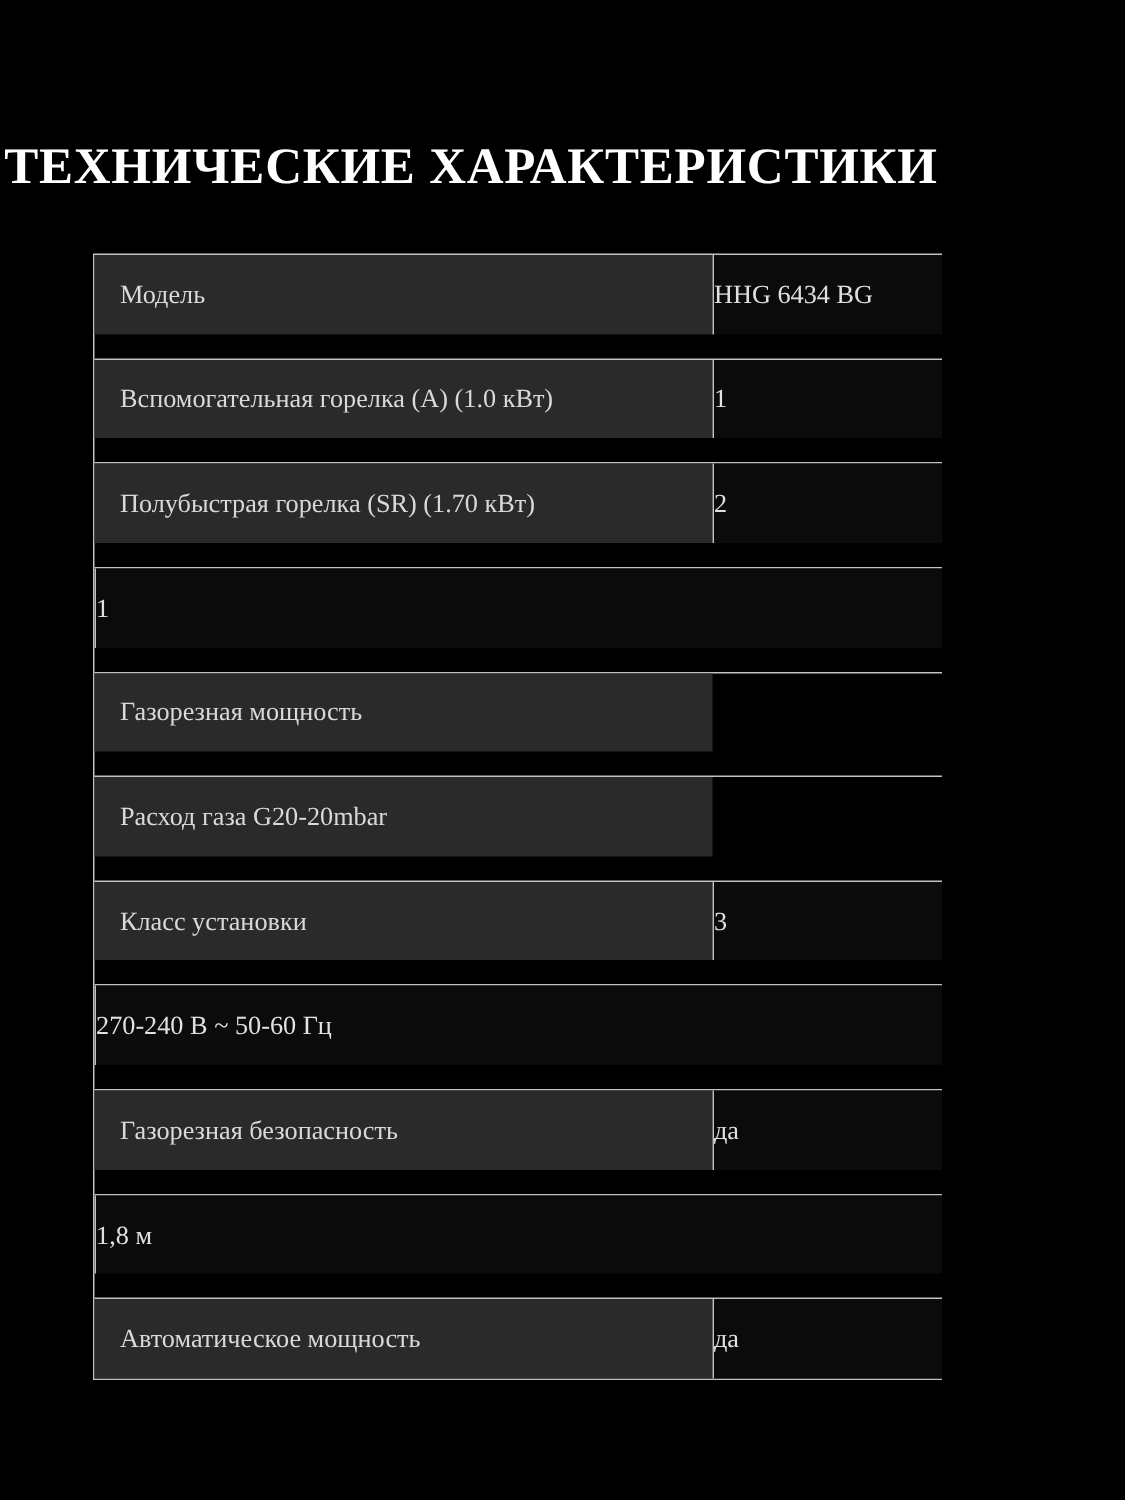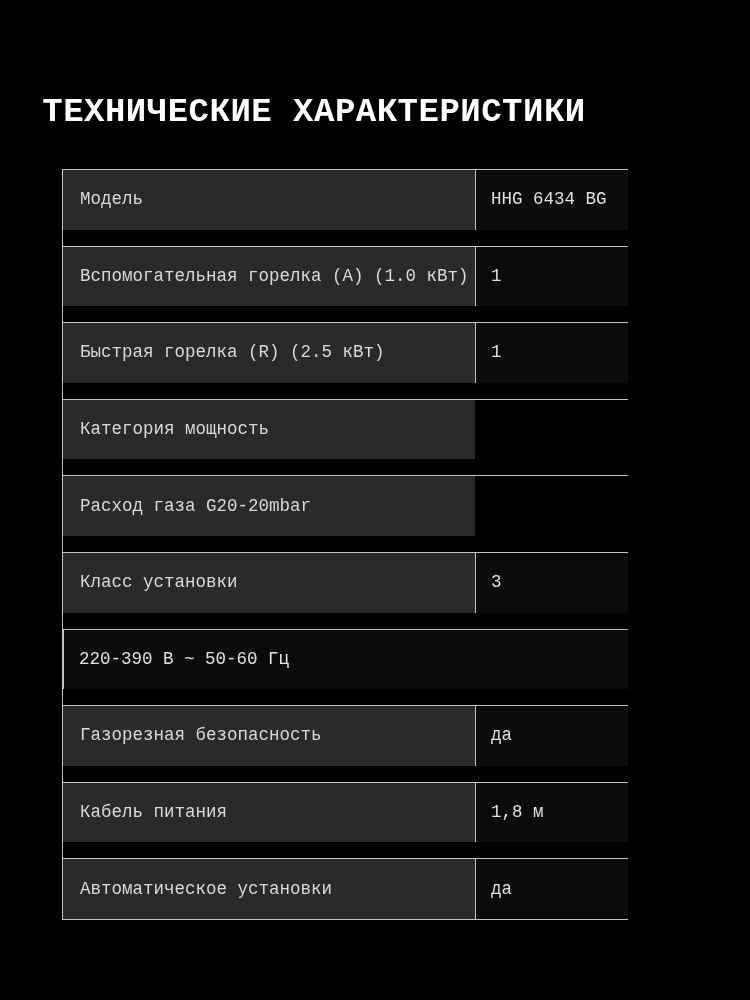--- a/index.html
+++ b/index.html
@@ -6,21 +6,21 @@
     margin: 0;
     padding: 0;
     background: var(--page_bg, #000000);
   }
   .page {
     position: relative;
     width: 628px;
     height: 1000px;
     background: var(--page_bg, #000000);
     overflow: hidden;
-    font-family: Liberation Mono, monospace;
+    font-family: Liberation Serif, serif;
   }
   .title {
     position: absolute;
     top: 95px;
     left: 0;
     width: 100%;
     margin: 0;
     text-align: center;
     color: var(--title_color, #ffffff);
     font-size: 34px;
@@ -64,21 +64,20 @@
     background: var(--label_bg, #2a2a2a);
     color: var(--label_text, #d9d9d9);
     padding-left: 17px;
     padding-right: 10px;
   }
   .cell.value {
     flex: 1;
     background: var(--value_bg, #0b0b0b);
     color: var(--value_text, #e0e0e0);
     border-left: 1.5px solid var(--border_color, #c2c2c2);
-    padding-left: 15px;
     padding-right: 6px;
   }
 </style>
 </head>
 <body>
 
 <div class="page">
 
   <h1 class="title">ТЕХНИЧЕСКИЕ ХАРАКТЕРИСТИКИ</h1>
 
@@ -87,54 +86,56 @@
     <div class="row">
       <div class="cell label">Модель</div>
       <div class="cell value">HHG 6434 BG</div>
     </div>
 
     <div class="row">
       <div class="cell label">Вспомогательная горелка (A) (1.0 кВт)</div>
       <div class="cell value">1</div>
     </div>
 
+    <div class="row">
+      <div class="cell label">Полубыстрая горелка (SR) (1.70 кВт)</div>
+      <div class="cell value">2</div>
+    </div>
 
     <div class="row">
-      <div class="cell label">Быстрая горелка (R) (2.5 кВт)</div>
       <div class="cell value">1</div>
     </div>
 
     <div class="row">
-      <div class="cell label">Категория мощность</div>
+      <div class="cell label">Газорезная мощность</div>
     </div>
 
     <div class="row">
       <div class="cell label">Расход газа G20-20mbar</div>
     </div>
 
 
 
     <div class="row">
       <div class="cell label">Класс установки</div>
       <div class="cell value">3</div>
     </div>
 
     <div class="row">
-      <div class="cell value">220-390 В ~ 50-60 Гц</div>
+      <div class="cell value">270-240 В ~ 50-60 Гц</div>
     </div>
 
     <div class="row">
       <div class="cell label">Газорезная безопасность</div>
       <div class="cell value">да</div>
     </div>
 
     <div class="row">
-      <div class="cell label">Кабель питания</div>
       <div class="cell value">1,8 м</div>
     </div>
 
     <div class="row">
-      <div class="cell label">Автоматическое установки</div>
+      <div class="cell label">Автоматическое мощность</div>
       <div class="cell value">да</div>
     </div>
 
   </div>
 </div>
 
 </body></html>

